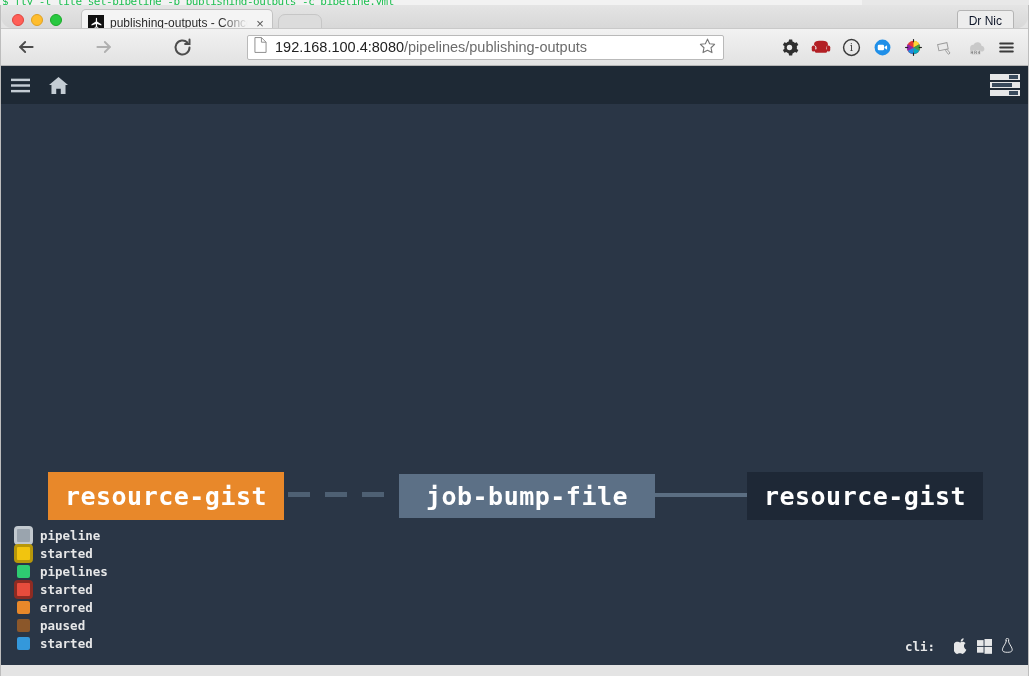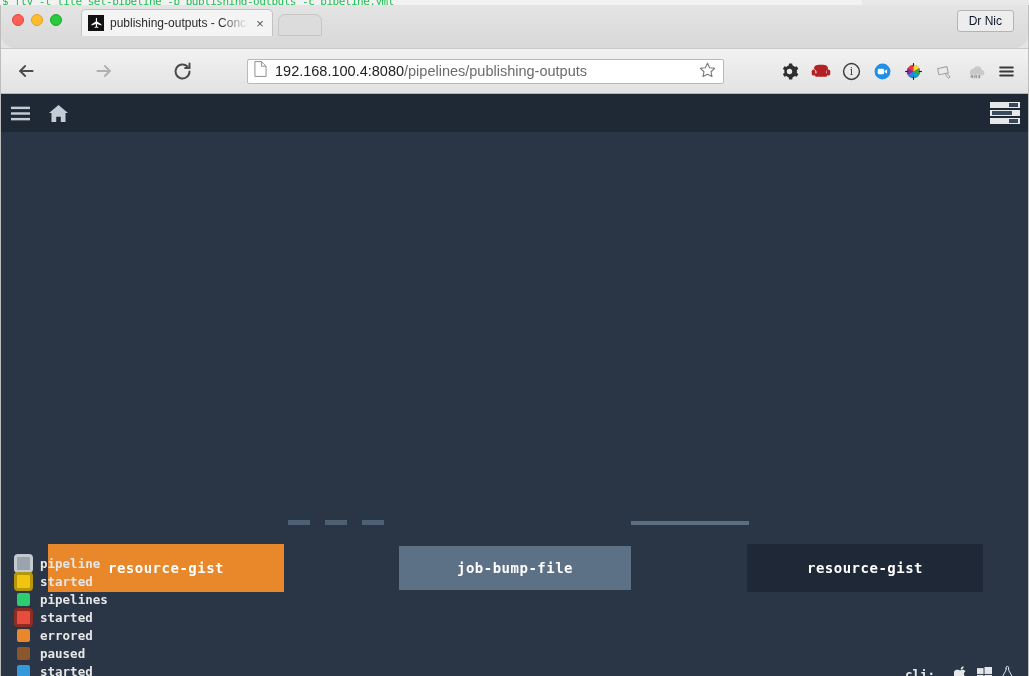--- a/index.html
+++ b/index.html
@@ -26,21 +26,21 @@
   
   .browser {
     position: absolute; left: 0; top: 5px;
     width: 1029px; height: 671px;
     background: #e4e4e4;
     border-left: 1px solid #bdbdbd;
     border-right: 1px solid #bdbdbd;
   }
 
   .tabstrip {
-    position: relative; height: 43px;
+    position: relative; height: 23px;
     background: linear-gradient(#e4e4e4, #d8d8d8);
     border-radius: 14px;
   }
   .traffic { position: absolute; left: 11px; top: 9px; display: flex; gap: 7px; }
   .traffic i {
     width: 12px; height: 12px; border-radius: 50%; display: block;
   }
   .traffic .red    { background: #ff5f57; border: 1px solid #e0443e; }
   .traffic .yellow { background: #ffbd2e; border: 1px solid #dea123; }
   .traffic .green  { background: #28c840; border: 1px solid #1aab29; }
@@ -77,21 +77,21 @@
     border-top-left-radius: 7px; border-top-right-radius: 7px;
   }
   .profile-btn {
     position: absolute; right: 14px; top: 5px;
     height: 22px; padding: 0 11px;
     background: #ededed; border: 1px solid #b4b4b4; border-radius: 3px;
     font-size: 12px; color: #0f172a; line-height: 20px;
   }
 
   .toolbar {
-    position: relative; height: 46px;
+    position: relative; height: 38px;
     background: linear-gradient(#f2f2f2, #e2e2e2);
     border-top: 1px solid #c9c9c9;
     border-bottom: 1px solid #b6b6b6;
     display: flex; align-items: center; gap: 44px;
   }
   .navbtn {
     width: 30px; height: 30px; margin-left: 4px;
     display: flex; align-items: center; justify-content: center;
     color: #4c4c4c;
   }
@@ -149,24 +149,23 @@
   .topbar .groups-icon span.wide::after { width: 20px; left: 2px; right: auto; }
 
   .pipeline {
     position: relative; width: 100%; height: 561px;
   }
 
   .node {
     position: absolute;
     display: flex; align-items: center; justify-content: center;
     font-family: "DejaVu Sans Mono", monospace;
-    font-weight: bold; font-size: 14px;
+    font-weight: bold; font-size: 25px;
     color: #ffffff; letter-spacing: 0.5px;
     white-space: nowrap;
-    margin-top: 44px;
   }
   .edge { position: absolute; }
   .edge.solid { background: #5b6e82; }
   .edge.dashed {
     background-image: repeating-linear-gradient(
       to right, #4e6073 0 22px, transparent 22px 37px);
   }
 
   
   .legend { position: absolute; left: 13px; bottom: 13px; }
@@ -348,21 +347,21 @@
       </div>
     </div>
 
     <div class="pipeline">
 
       <div class="edge dashed" style="left:287px; top:388px; width:107px; height:5px;"></div>
       <div class="edge solid" style="left:630px; top:389px; width:118px; height:4px;"></div>
 
       <div class="node" style="left:47px; top:368px; width:236px; height:48px; background:#e8882a;">resource-gist</div>
 
-      <div class="node" style="left:398px; top:370px; width:232px; height:44px; background:#5c7086;">job-bump-file</div>
+      <div class="node" style="left:398px; top:370px; width:256px; height:44px; background:#5c7086;">job-bump-file</div>
 
       <div class="node" style="left:746px; top:368px; width:236px; height:48px; background:#1e2836;">resource-gist</div>
 
       <div class="legend">
         <div class="legend-row">
           <span class="swatch ring" style="background:#9aa4ae; border-color:#c2c9cf;"></span>
           <span class="legend-label">pipeline</span>
         </div>
         <div class="legend-row">
           <span class="swatch ring" style="background:#f1c40f; border-color:#b7970a;"></span>

